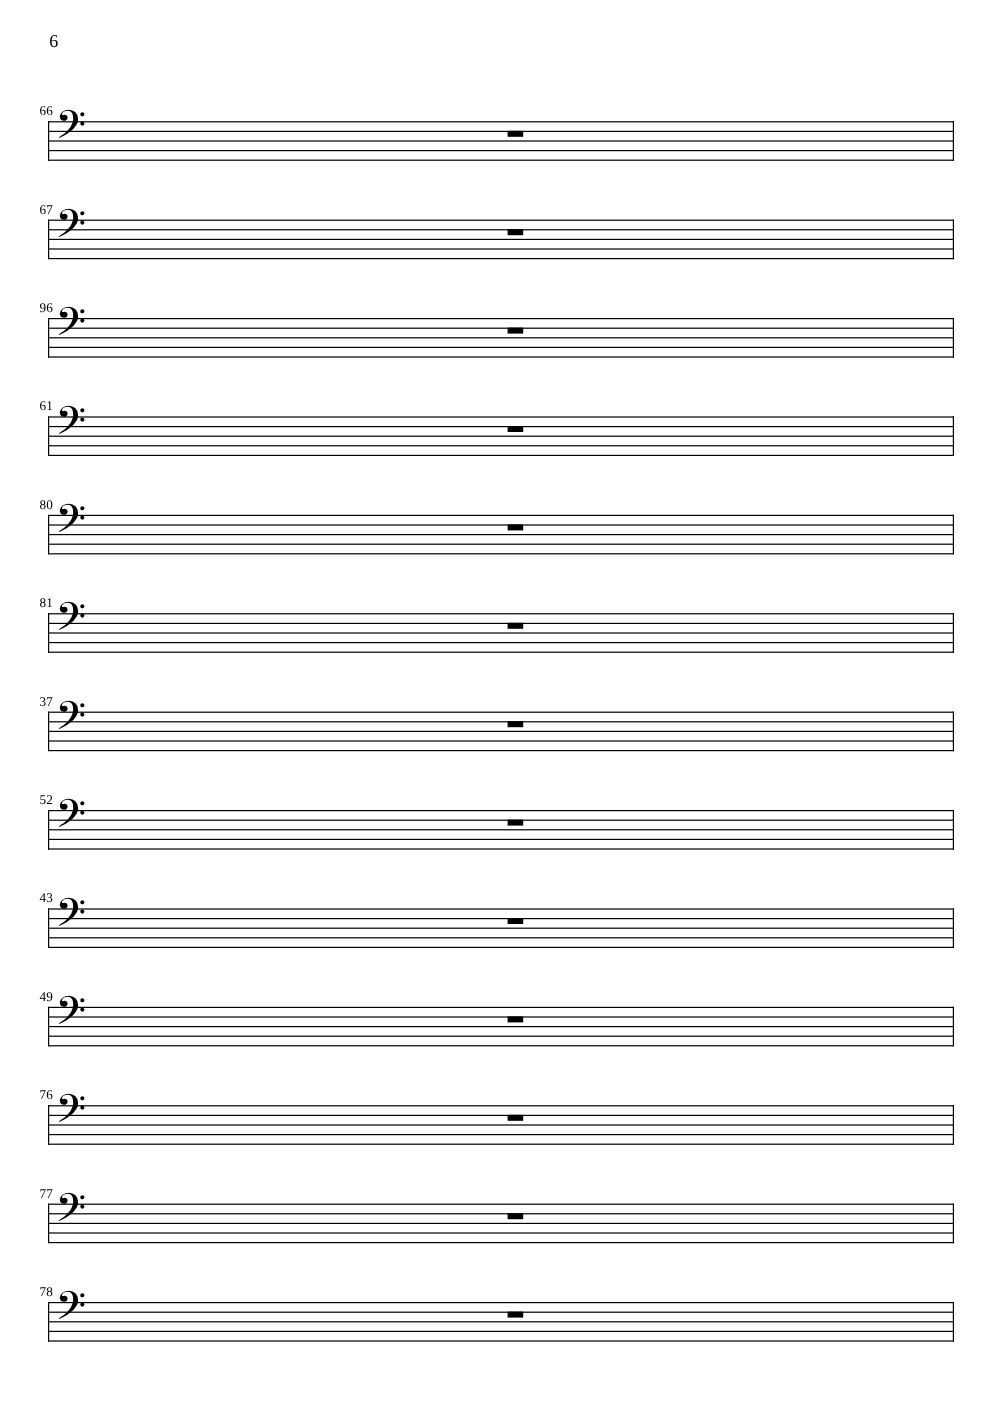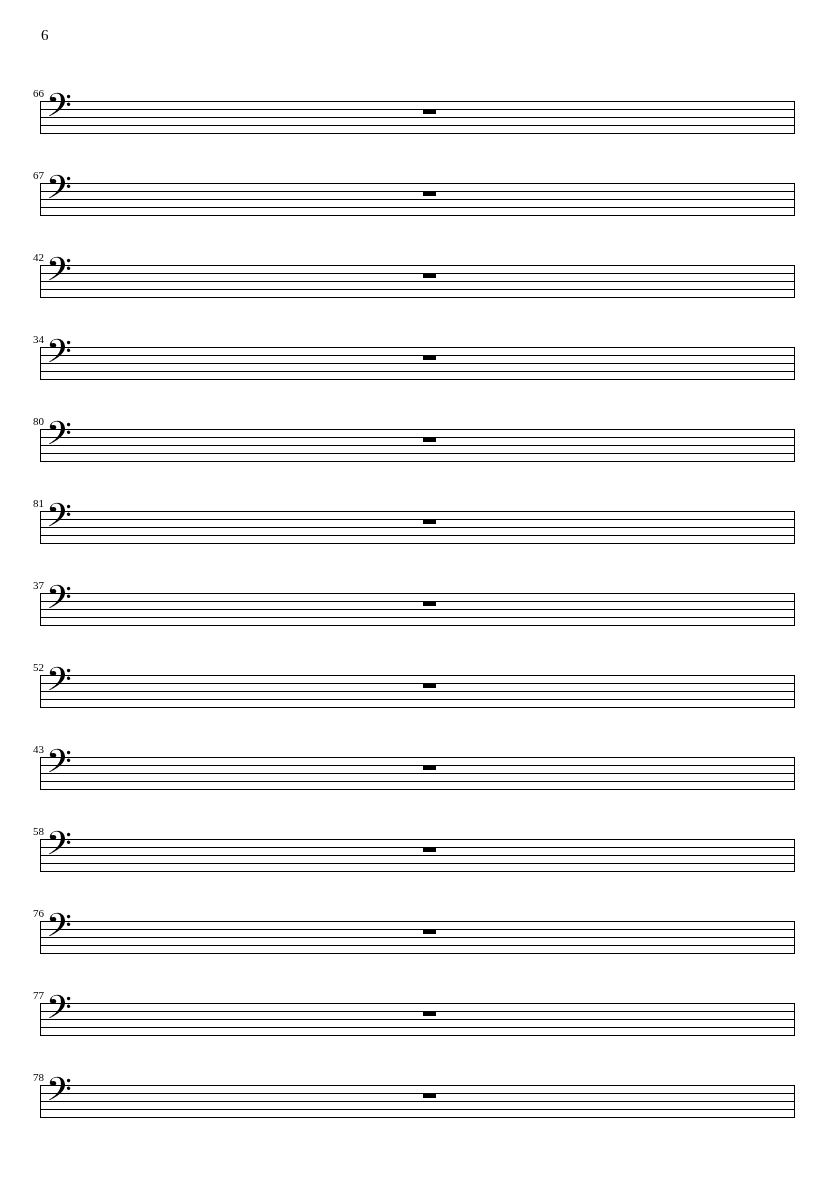--- a/index.html
+++ b/index.html
@@ -143,35 +143,35 @@
           <div class="staff-line l2"></div>
           <div class="staff-line l3"></div>
           <div class="staff-line l4"></div>
           <div class="barline-start"></div>
           <div class="barline-end"></div>
           <div class="clef">𝄢</div>
           <div class="whole-rest"></div>
         </div>
       </div>
       <div class="system">
-        <div class="measure-number">42</div>
-        <div class="staff">
-          <div class="staff-line l0"></div>
-          <div class="staff-line l1"></div>
-          <div class="staff-line l2"></div>
-          <div class="staff-line l3"></div>
-          <div class="staff-line l4"></div>
-          <div class="barline-start"></div>
-          <div class="barline-end"></div>
-          <div class="clef">𝄢</div>
-          <div class="whole-rest"></div>
-        </div>
-      </div>
-      <div class="system">
-        <div class="measure-number">34</div>
+        <div class="measure-number">96</div>
+        <div class="staff">
+          <div class="staff-line l0"></div>
+          <div class="staff-line l1"></div>
+          <div class="staff-line l2"></div>
+          <div class="staff-line l3"></div>
+          <div class="staff-line l4"></div>
+          <div class="barline-start"></div>
+          <div class="barline-end"></div>
+          <div class="clef">𝄢</div>
+          <div class="whole-rest"></div>
+        </div>
+      </div>
+      <div class="system">
+        <div class="measure-number">61</div>
         <div class="staff">
           <div class="staff-line l0"></div>
           <div class="staff-line l1"></div>
           <div class="staff-line l2"></div>
           <div class="staff-line l3"></div>
           <div class="staff-line l4"></div>
           <div class="barline-start"></div>
           <div class="barline-end"></div>
           <div class="clef">𝄢</div>
           <div class="whole-rest"></div>
@@ -241,21 +241,21 @@
           <div class="staff-line l2"></div>
           <div class="staff-line l3"></div>
           <div class="staff-line l4"></div>
           <div class="barline-start"></div>
           <div class="barline-end"></div>
           <div class="clef">𝄢</div>
           <div class="whole-rest"></div>
         </div>
       </div>
       <div class="system">
-        <div class="measure-number">58</div>
+        <div class="measure-number">49</div>
         <div class="staff">
           <div class="staff-line l0"></div>
           <div class="staff-line l1"></div>
           <div class="staff-line l2"></div>
           <div class="staff-line l3"></div>
           <div class="staff-line l4"></div>
           <div class="barline-start"></div>
           <div class="barline-end"></div>
           <div class="clef">𝄢</div>
           <div class="whole-rest"></div>

